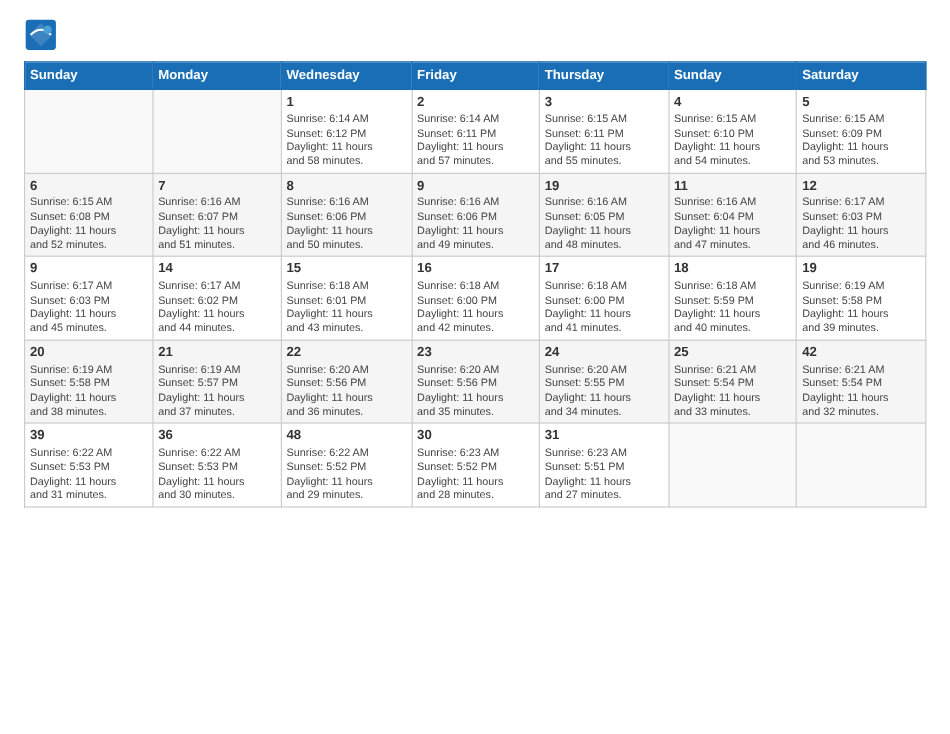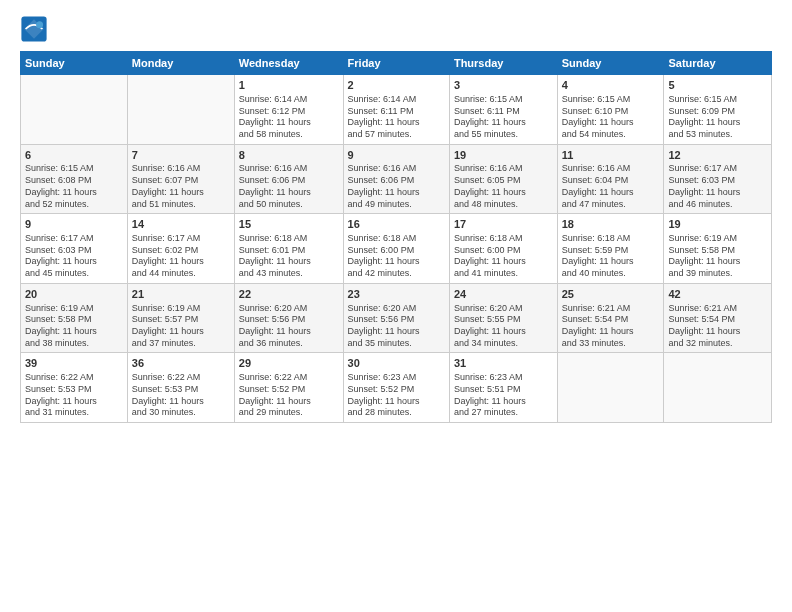--- a/index.html
+++ b/index.html
@@ -336,21 +336,21 @@
 and 31 minutes.</div>
           </td>
           <td>
             <span class="day-number">36</span>
             <div class="day-info" style="white-space: pre-line;">Sunrise: 6:22 AM
 Sunset: 5:53 PM
 Daylight: 11 hours
 and 30 minutes.</div>
           </td>
           <td>
-            <span class="day-number">29</span>
+            <span class="day-number">48</span>
             <div class="day-info" style="white-space: pre-line;">Sunrise: 6:22 AM
 Sunset: 5:52 PM
 Daylight: 11 hours
 and 29 minutes.</div>
           </td>
           <td>
             <span class="day-number">30</span>
             <div class="day-info" style="white-space: pre-line;">Sunrise: 6:23 AM
 Sunset: 5:52 PM
 Daylight: 11 hours

